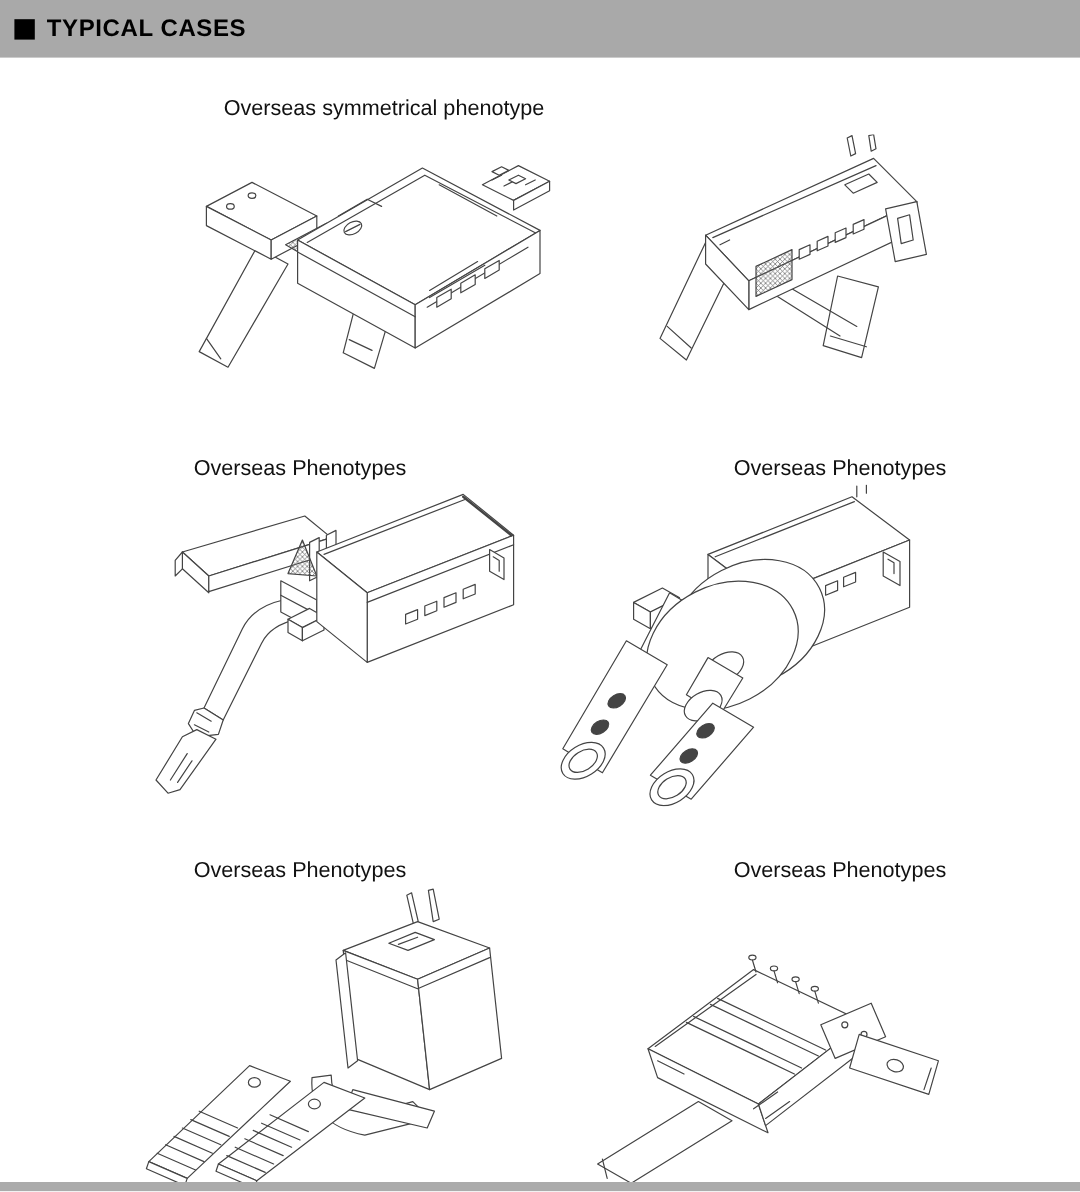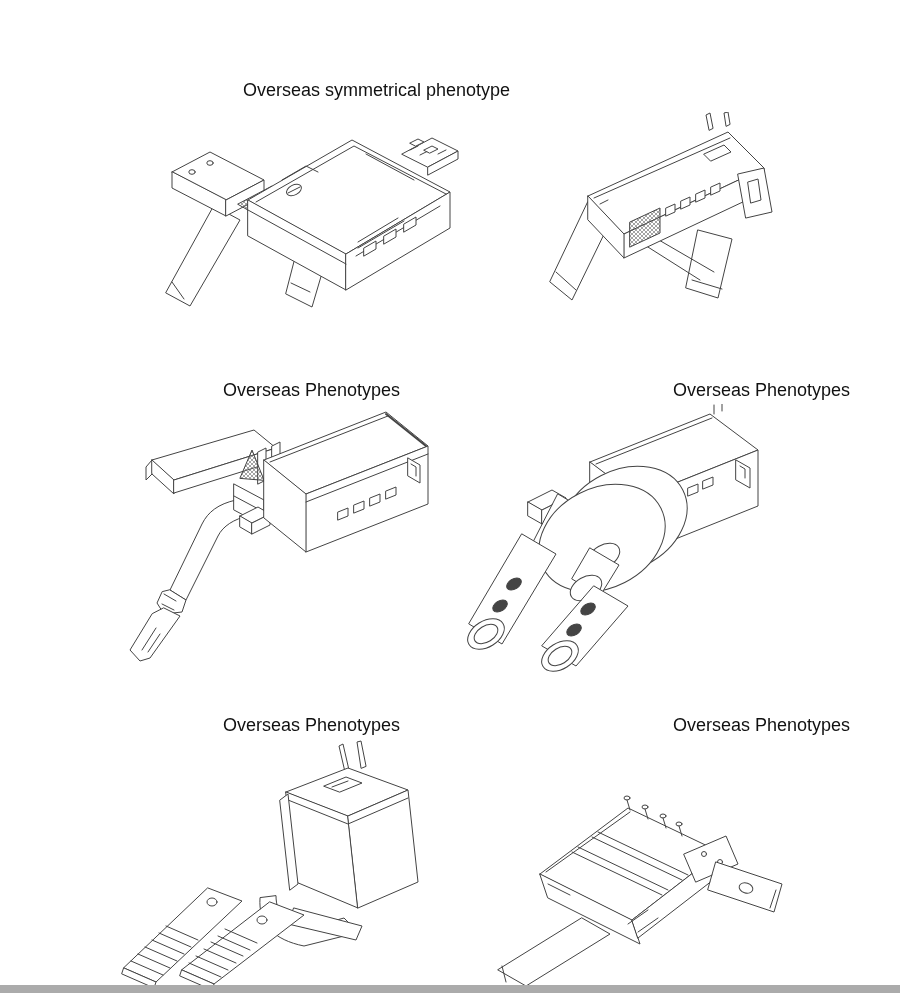--- a/index.html
+++ b/index.html
@@ -7,21 +7,21 @@
     position:relative;width:900px;height:993px;background:#ffffff;overflow:hidden;
     font-family:"Liberation Sans", sans-serif;color:#000;
   }
   .header-bar{
     position:absolute;top:0;left:0;width:900px;height:48px;background:#a9a9a9;
     display:flex;align-items:center;box-sizing:border-box;padding-left:12px;
   }
   .marker{width:17px;height:17px;background:#000;display:inline-block;margin-right:10px;}
   .header-title{font-size:20px;font-weight:bold;letter-spacing:0.5px;color:#000;margin:0;}
   .caption{
-    position:absolute;text-align:right;font-size:18px;color:#111;line-height:20px;white-space:nowrap;
+    position:absolute;text-align:center;font-size:18px;color:#111;line-height:20px;white-space:nowrap;
   }
   .cap-1{left:130px;top:80px;width:380px;}
   .cap-2{left:515px;top:80px;width:300px;}
   .cap-3{left:100px;top:380px;width:300px;}
   .cap-4{left:550px;top:380px;width:300px;}
   .cap-5{left:100px;top:715px;width:300px;}
   .cap-6{left:550px;top:715px;width:300px;}
   .drawing{position:absolute;}
   .d1{left:152px;top:110px;}
   .d2{left:542px;top:112px;}
@@ -30,20 +30,24 @@
   .d5{left:112px;top:740px;}
   .d6{left:478px;top:760px;}
   .footer-bar{position:absolute;left:0;bottom:0;width:900px;height:8px;background:#ababab;}
   svg{display:block;}
 </style>
 </head>
 <body>
 
 <div class="page">
 
+  <div class="header-bar">
+    <span class="marker"></span>
+    <h1 class="header-title">TYPICAL CASES</h1>
+  </div>
 
   <div class="caption cap-1">Overseas symmetrical phenotype</div>
   <div class="caption cap-3">Overseas Phenotypes</div>
   <div class="caption cap-4">Overseas Phenotypes</div>
   <div class="caption cap-5">Overseas Phenotypes</div>
   <div class="caption cap-6">Overseas Phenotypes</div>
 
   <svg class="drawing d1" width="310" height="230" viewBox="0 0 310 230">
     <defs>
       <pattern id="h1" width="4" height="4" patternUnits="userSpaceOnUse">

